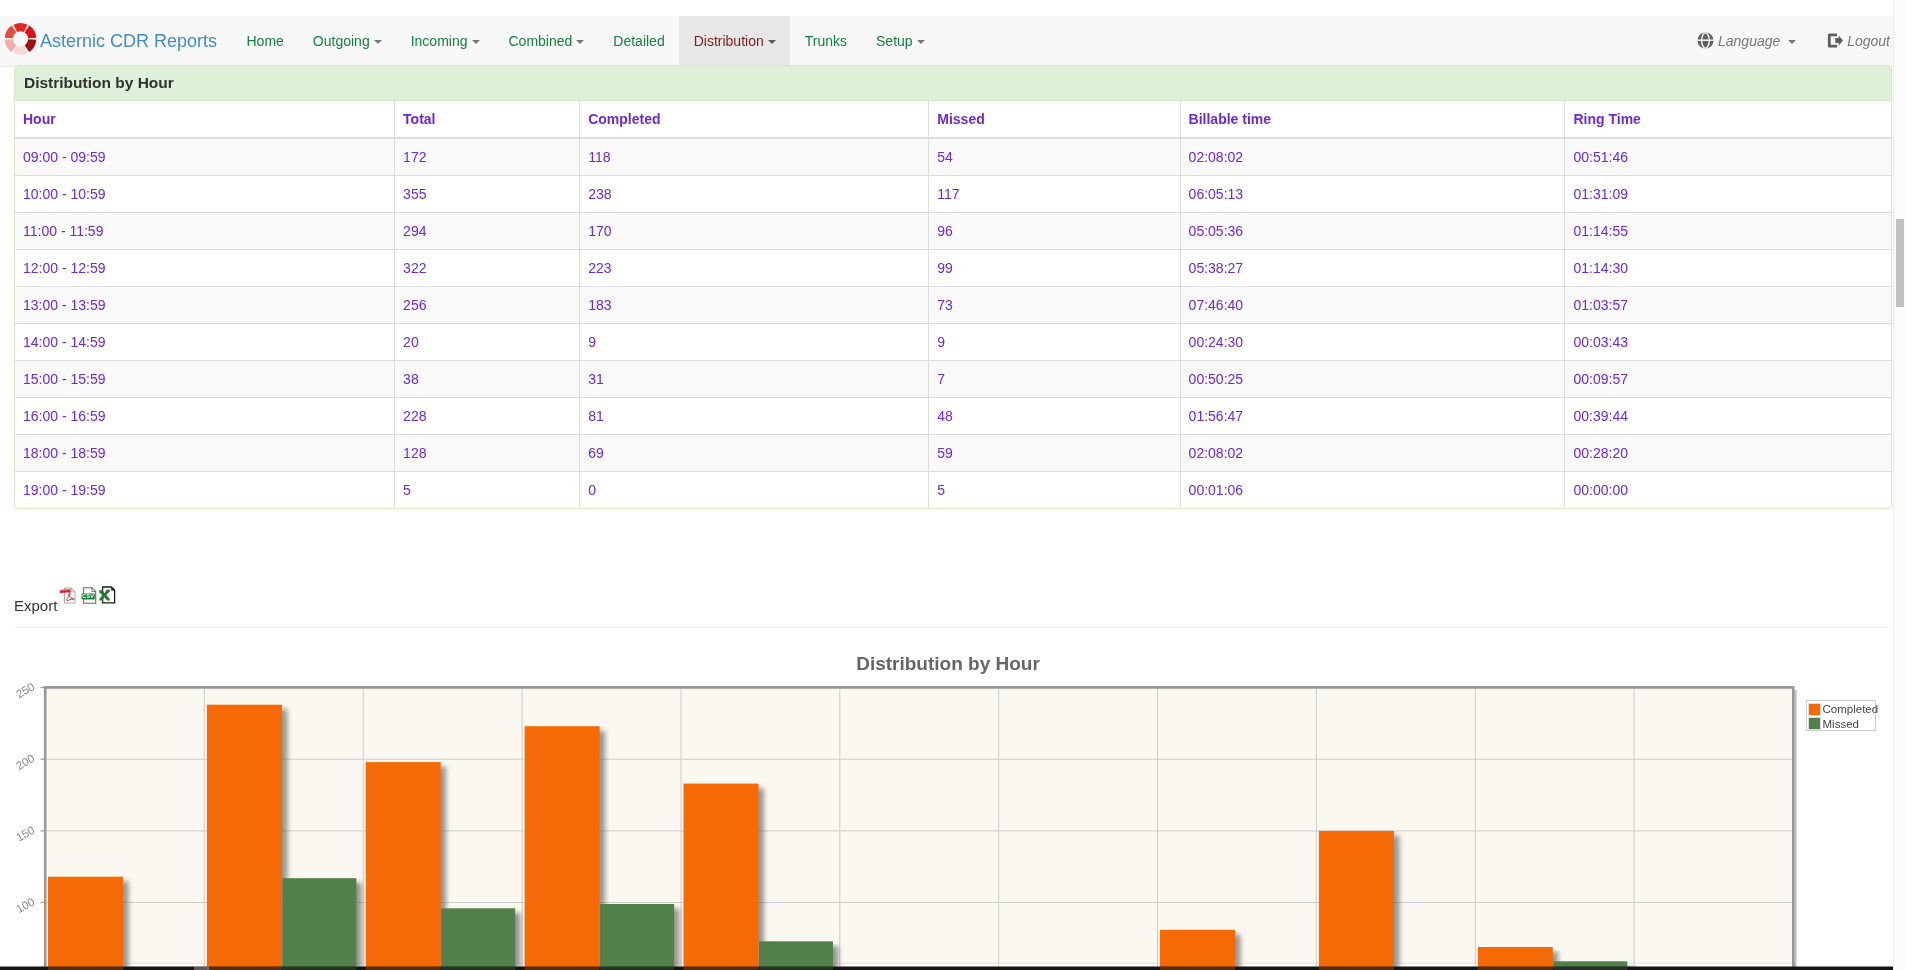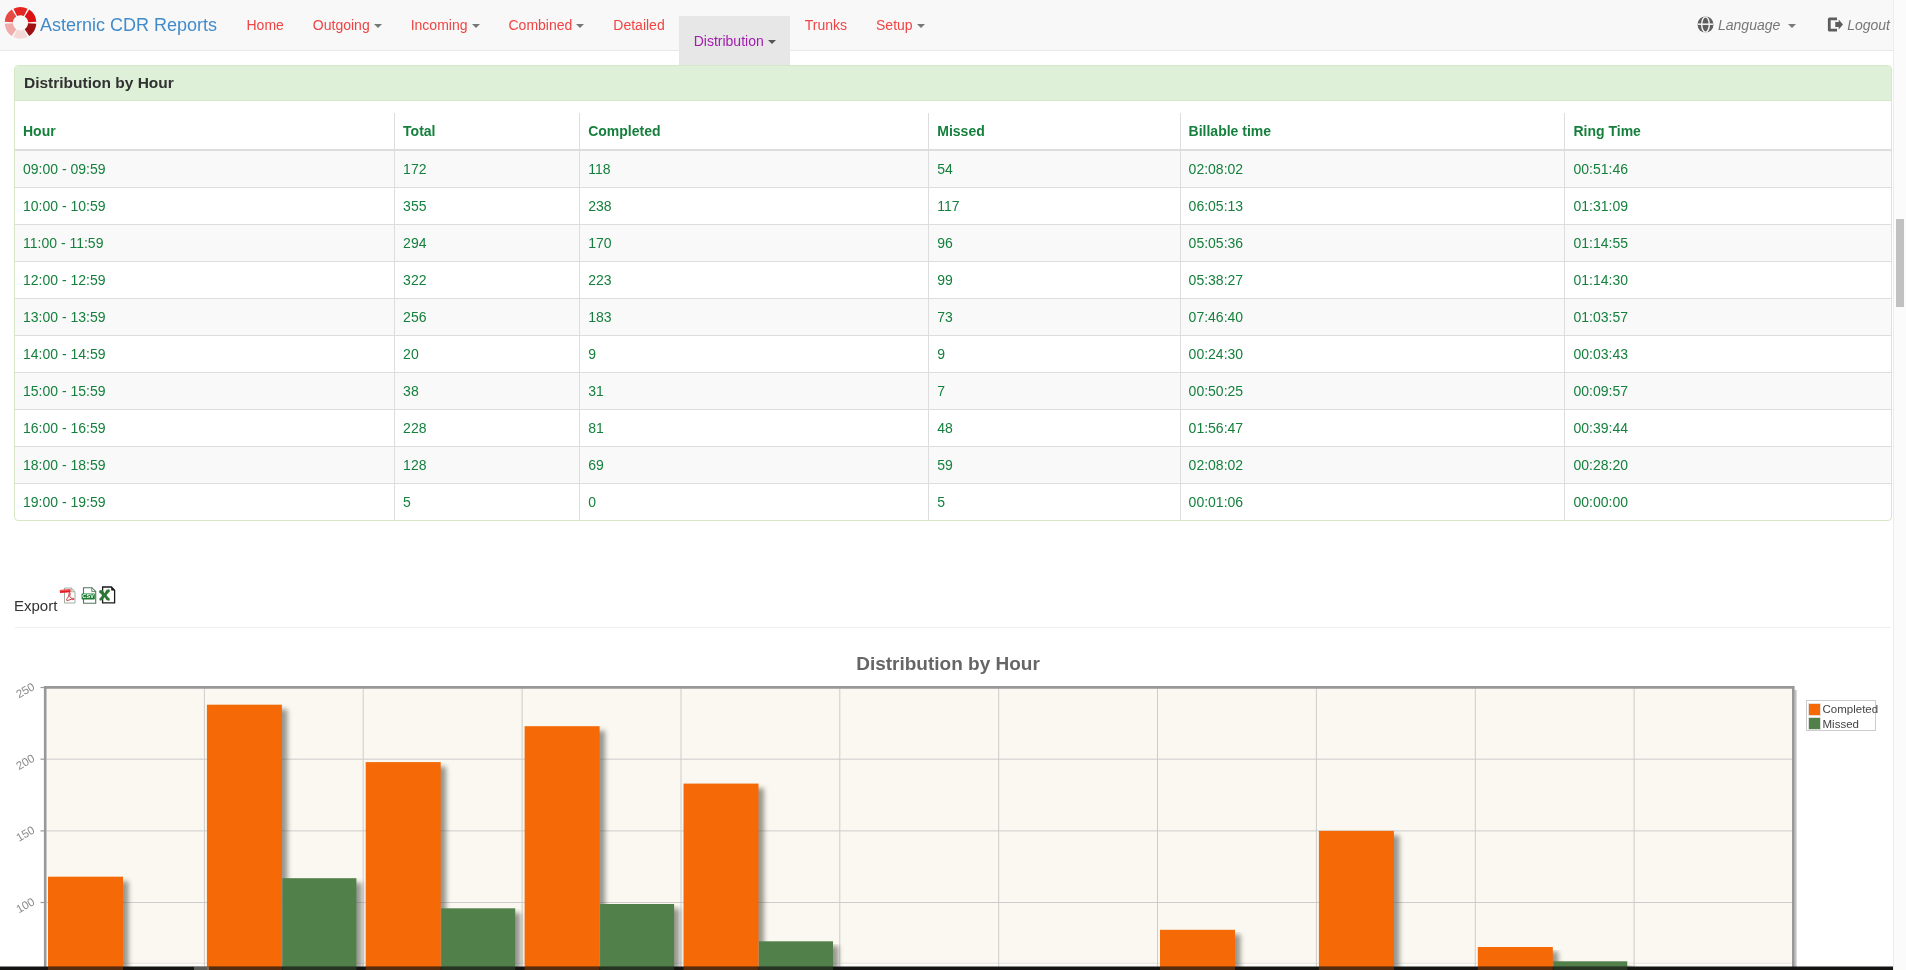--- a/index.html
+++ b/index.html
@@ -2,43 +2,43 @@
 <html><head>
 <meta charset="utf-8">
 <title>Asternic CDR Reports</title>
 <style>
 * { margin:0; padding:0; box-sizing:content-box; }
 html,body { width:1906px; height:970px; overflow:hidden; background:#fff;
   font-family:"Liberation Sans", sans-serif; }
 body { position:relative; }
 
 
-.navbar { position:absolute; left:0; top:0; width:1906px; height:50px;
+.navbar { position:absolute; left:0; top:16px; width:1906px; height:50px;
   background:#f8f8f8; border-bottom:1px solid #e7e7e7; }
 .brand-logo { position:absolute; left:4px; top:6px; }
 .brand-text { position:absolute; left:40px; top:0; height:50px; line-height:50px;
   font-size:18px; color:#428bca; }
 .nav { position:absolute; left:232px; top:0; height:50px; }
 .nav a { float:left; display:block; height:20px; padding:15px 14.5px;
-  font-size:14px; line-height:20px; color:#ef4444; text-decoration:none; }
-.nav a.active { background:#e7e7e7; color:#a21caf;margin-top:16px; }
+  font-size:14px; line-height:20px; color:#15803d; text-decoration:none; }
+.nav a.active { background:#e7e7e7; color:#7f1d1d; }
 .caret { display:inline-block; width:0; height:0; margin-left:4px; vertical-align:middle;
   border-top:4px dashed #777; border-right:4px solid transparent; border-left:4px solid transparent; }
 .nav a.active .caret { border-top-color:#555; }
 .nav-right { position:absolute; right:16px; top:0; height:50px;font-style:italic; }
 .nav-right a { float:left; display:block; height:20px; padding:15px 0 15px 0; margin-left:30px;
   font-size:14px; line-height:20px; color:#777; text-decoration:none; }
 .nav-right .icon { display:inline-block; vertical-align:-3px; margin-right:4px; }
 
 
 .panel { position:absolute; left:14px; top:65px; width:1876px;
   border:1px solid #d6e9c6; border-radius:4px; background:#fff; }
 .panel-heading { background:#dff0d8; border-bottom:1px solid #d6e9c6; padding:8px 9px;
   font-size:15.5px; font-weight:bold; color:#313131; border-radius:3px 3px 0 0; }
-table { border-collapse:collapse; table-layout:fixed; width:1876px; font-size:14px; color:#15803d;margin-top:12px; }
+table { border-collapse:collapse; table-layout:fixed; width:1876px; font-size:14px; color:#6d28d9; }
 th, td { text-align:left; vertical-align:top; padding:8px; border-right:1px solid #ddd;
   line-height:20px; font-weight:normal; }
 th { font-weight:bold; border-bottom:2px solid #ddd; }
 td { border-top:1px solid #ddd; }
 th:last-child, td:last-child { border-right:none; }
 tbody tr:nth-child(odd) td { background:#f9f9f9; }
 
 
 .export { position:absolute; left:0; top:589px; font-size:15px; color:#333; }
 .export svg { vertical-align:-3px; margin-left:3px; }

